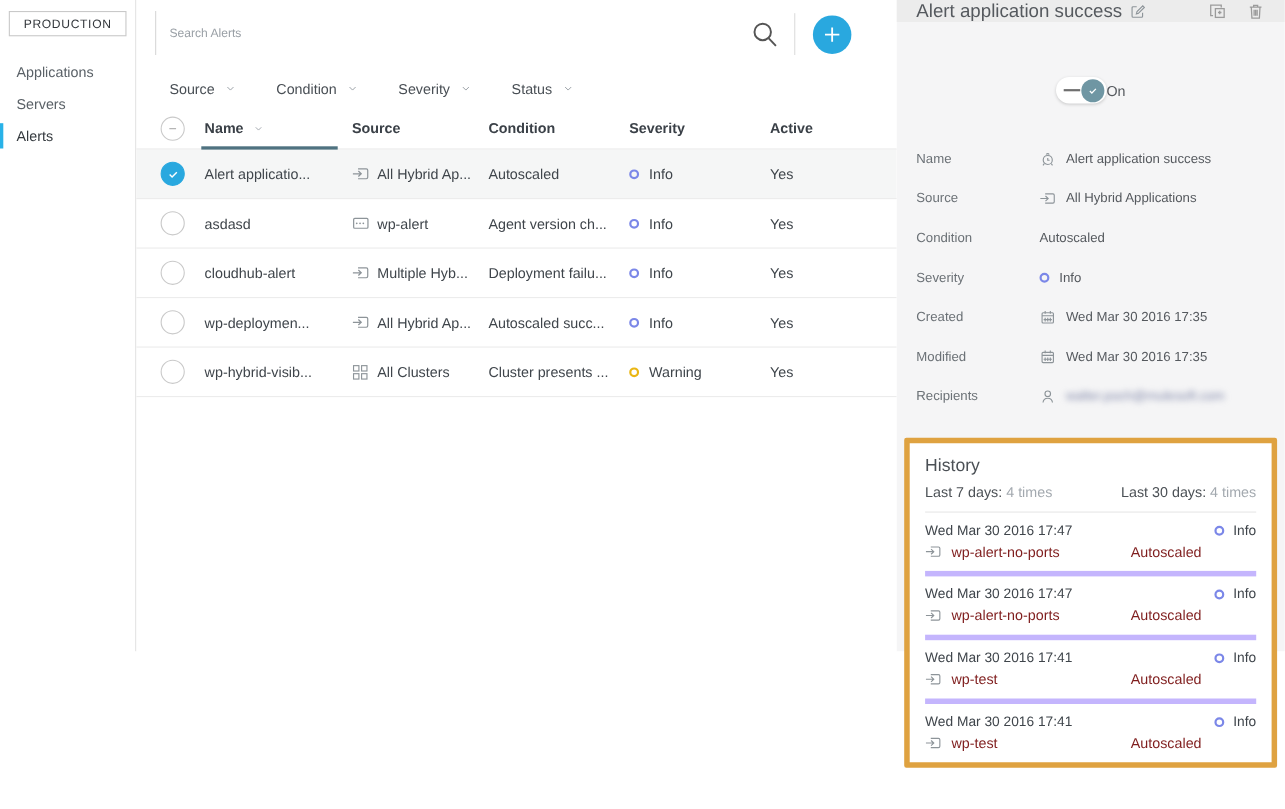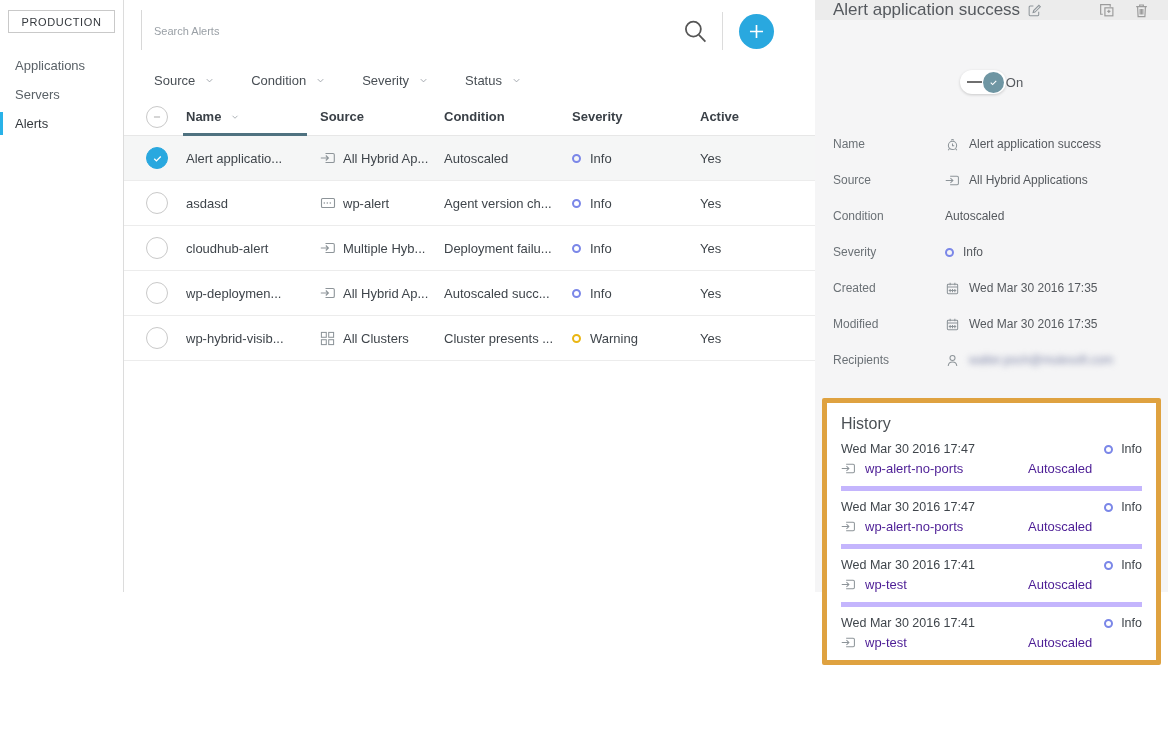--- a/index.html
+++ b/index.html
@@ -85,21 +85,21 @@
     padding:0 14px; flex:1; }
   .history-title { font-size:16px; color:#4b5055; padding-top:12px; }
   .history-summary { display:flex; justify-content:space-between; font-size:13px; color:#4b5055;
     padding:7px 0 10px 0; border-bottom:1px solid #e7e7e7; }
   .dim { color:#a3a9af; }
   .h-entry { padding:9px 0 10px 0; border-bottom:5px solid #c4b5fd; }
   .h-entry:last-child { border-bottom:none; }
   .h-line1 { display:flex; align-items:center; font-size:12.5px; color:#3f454b; }
   .h-line1 .h-date { flex:1; }
   .h-sev { display:flex; align-items:center; gap:8px; font-size:12.5px; }
-  .h-line2 { display:flex; align-items:center; margin-top:5px; font-size:13px; color:#4c1d95; }
+  .h-line2 { display:flex; align-items:center; margin-top:5px; font-size:13px; color:#7f1d1d; }
   .h-app { flex:1; display:flex; align-items:center; gap:8px; }
   .h-cond { flex:0 0 114px; }
 
   svg { display:block; }
 </style>
 </head>
 <body>
 
 <svg width="0" height="0" style="position:absolute">
   <defs>
@@ -490,20 +490,26 @@
                 <use href="#i-person"></use>
               </svg>
             </span>
           <span class="redacted">walter.poch@mulesoft.com</span>
           </span>
       </div>
     </div>
 
     <div class="history">
       <div class="history-title">History</div>
+      <div class="history-summary">
+        <span><span>Last 7 days:</span>
+          <span class="dim">4 times</span></span>
+        <span><span>Last 30 days:</span>
+          <span class="dim">4 times</span></span>
+      </div>
 
       <div class="h-entry">
         <div class="h-line1">
             <span class="h-date">Wed Mar 30 2016 17:47</span>
           <span class="h-sev">
               <span class="sev-dot"></span>
             <span>Info</span>
             </span>
           </div>
         <div class="h-line2">

